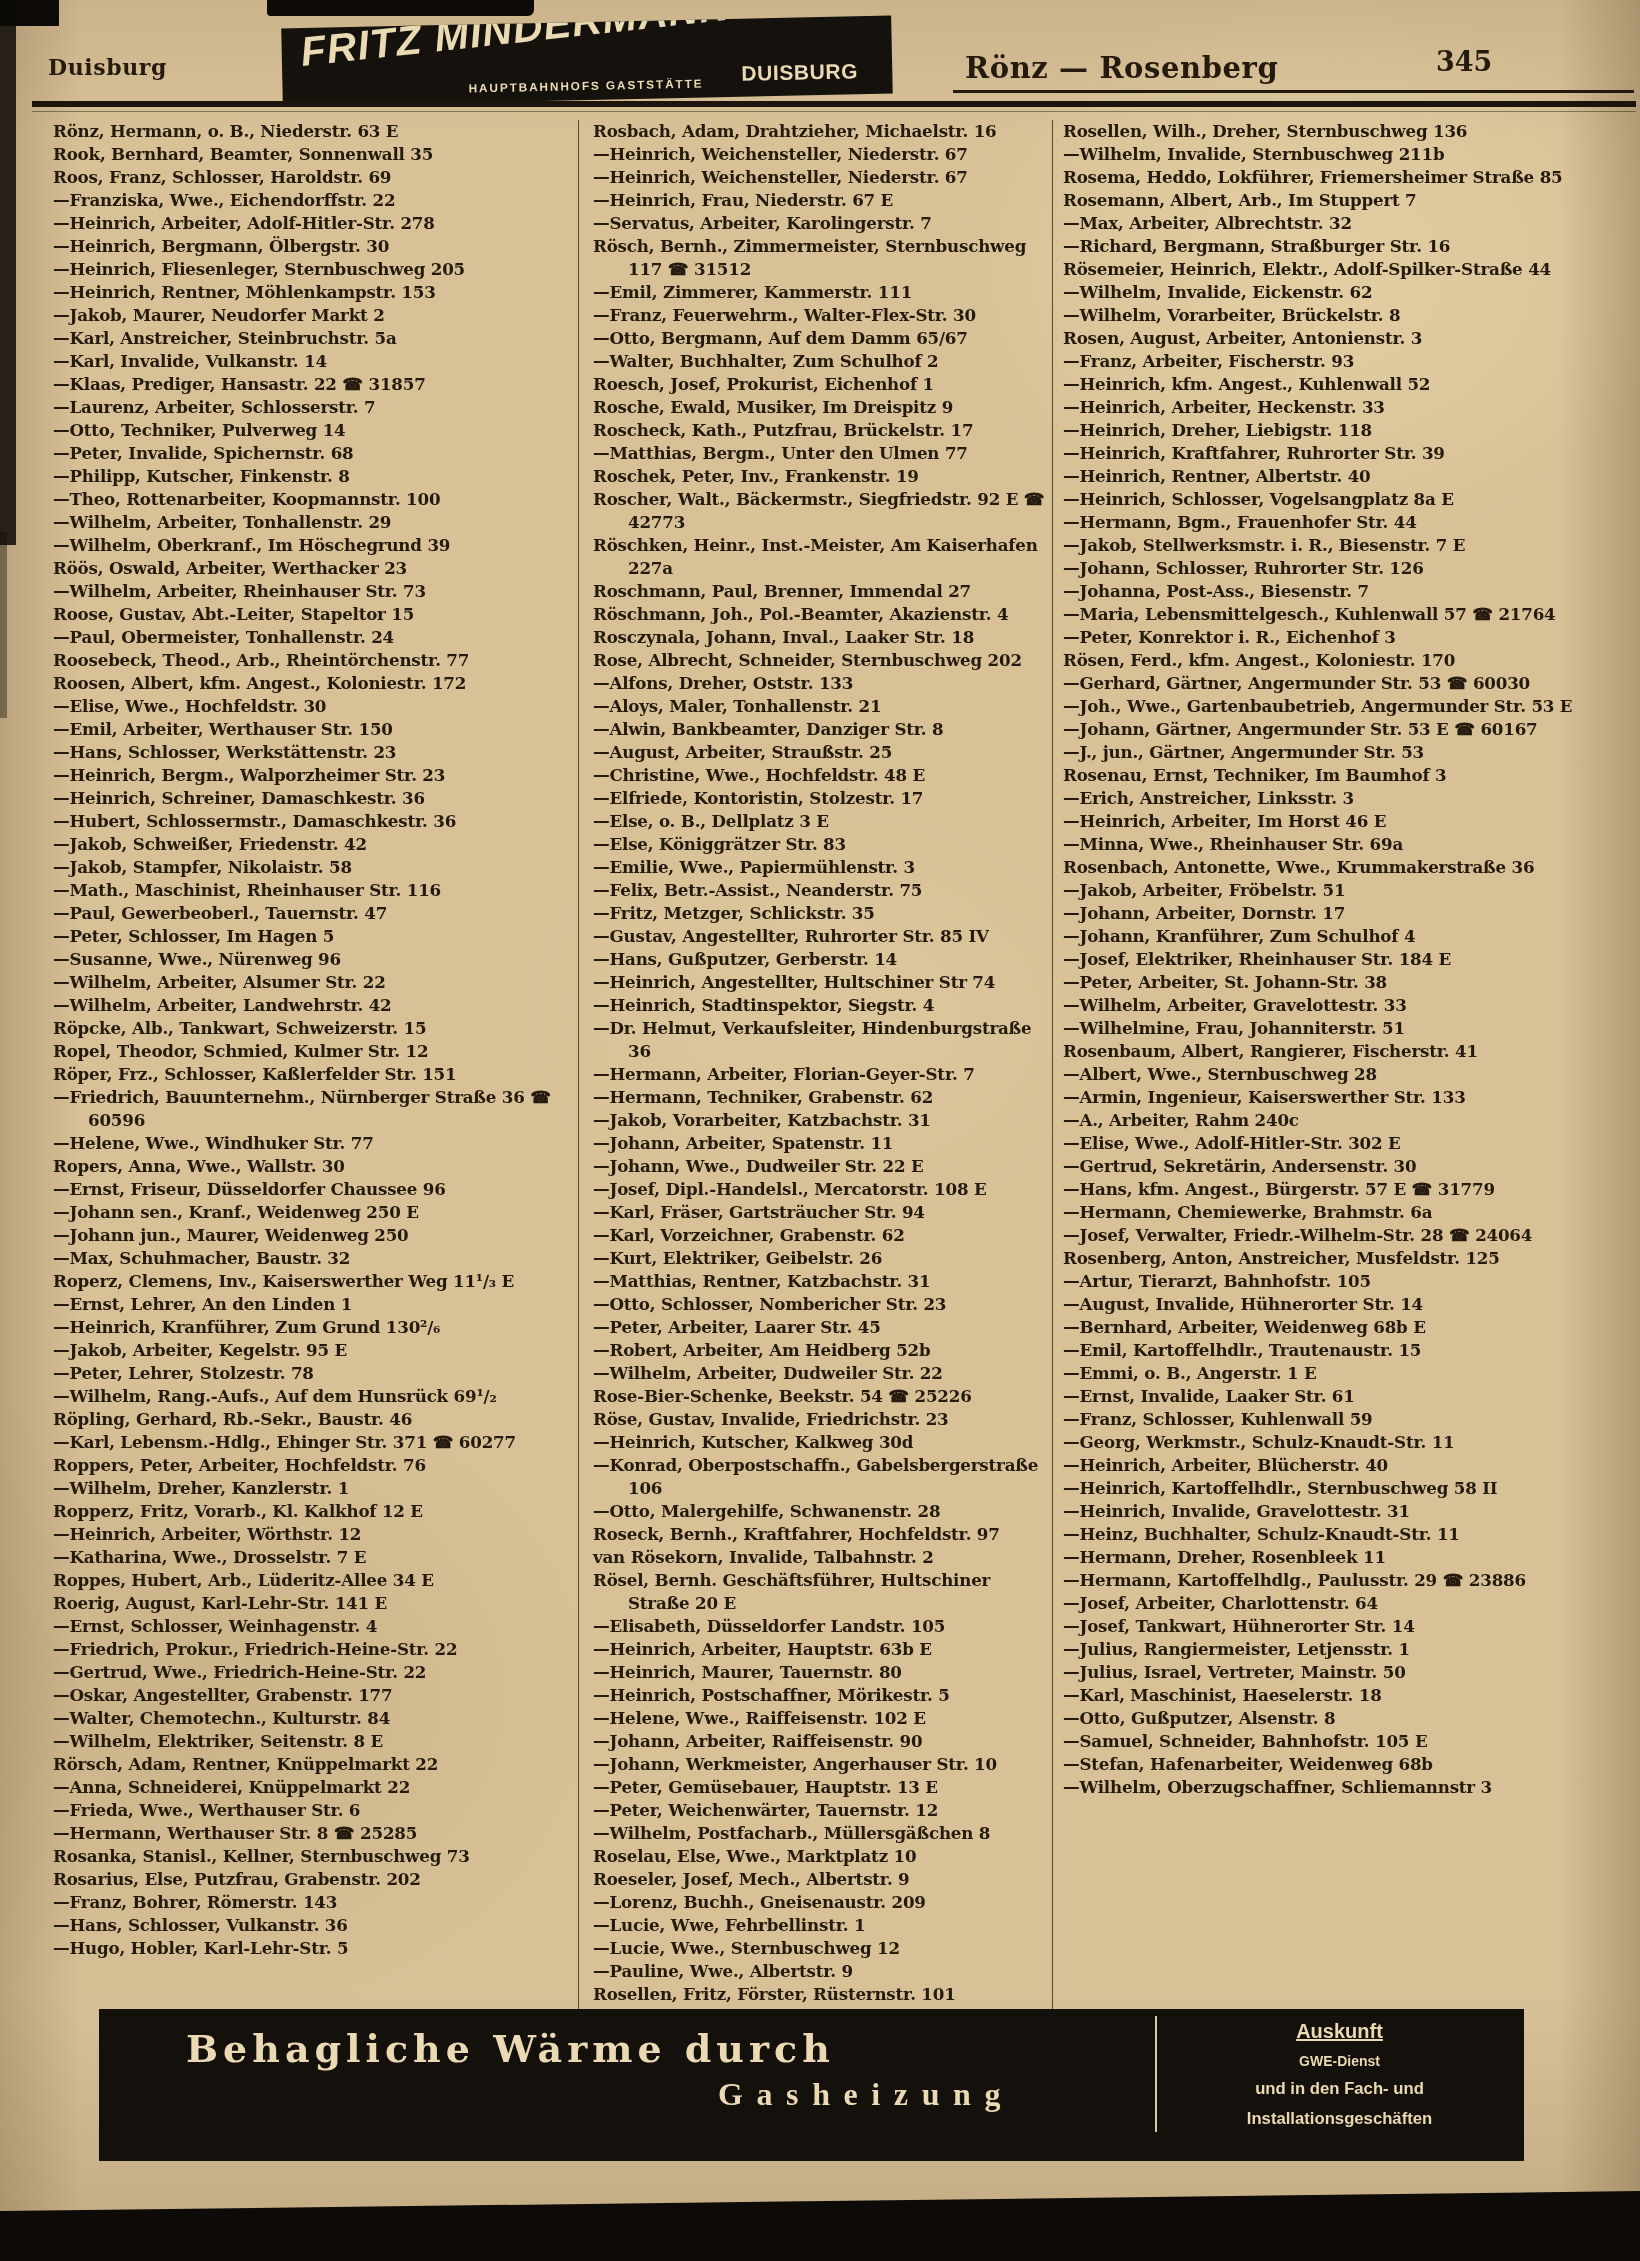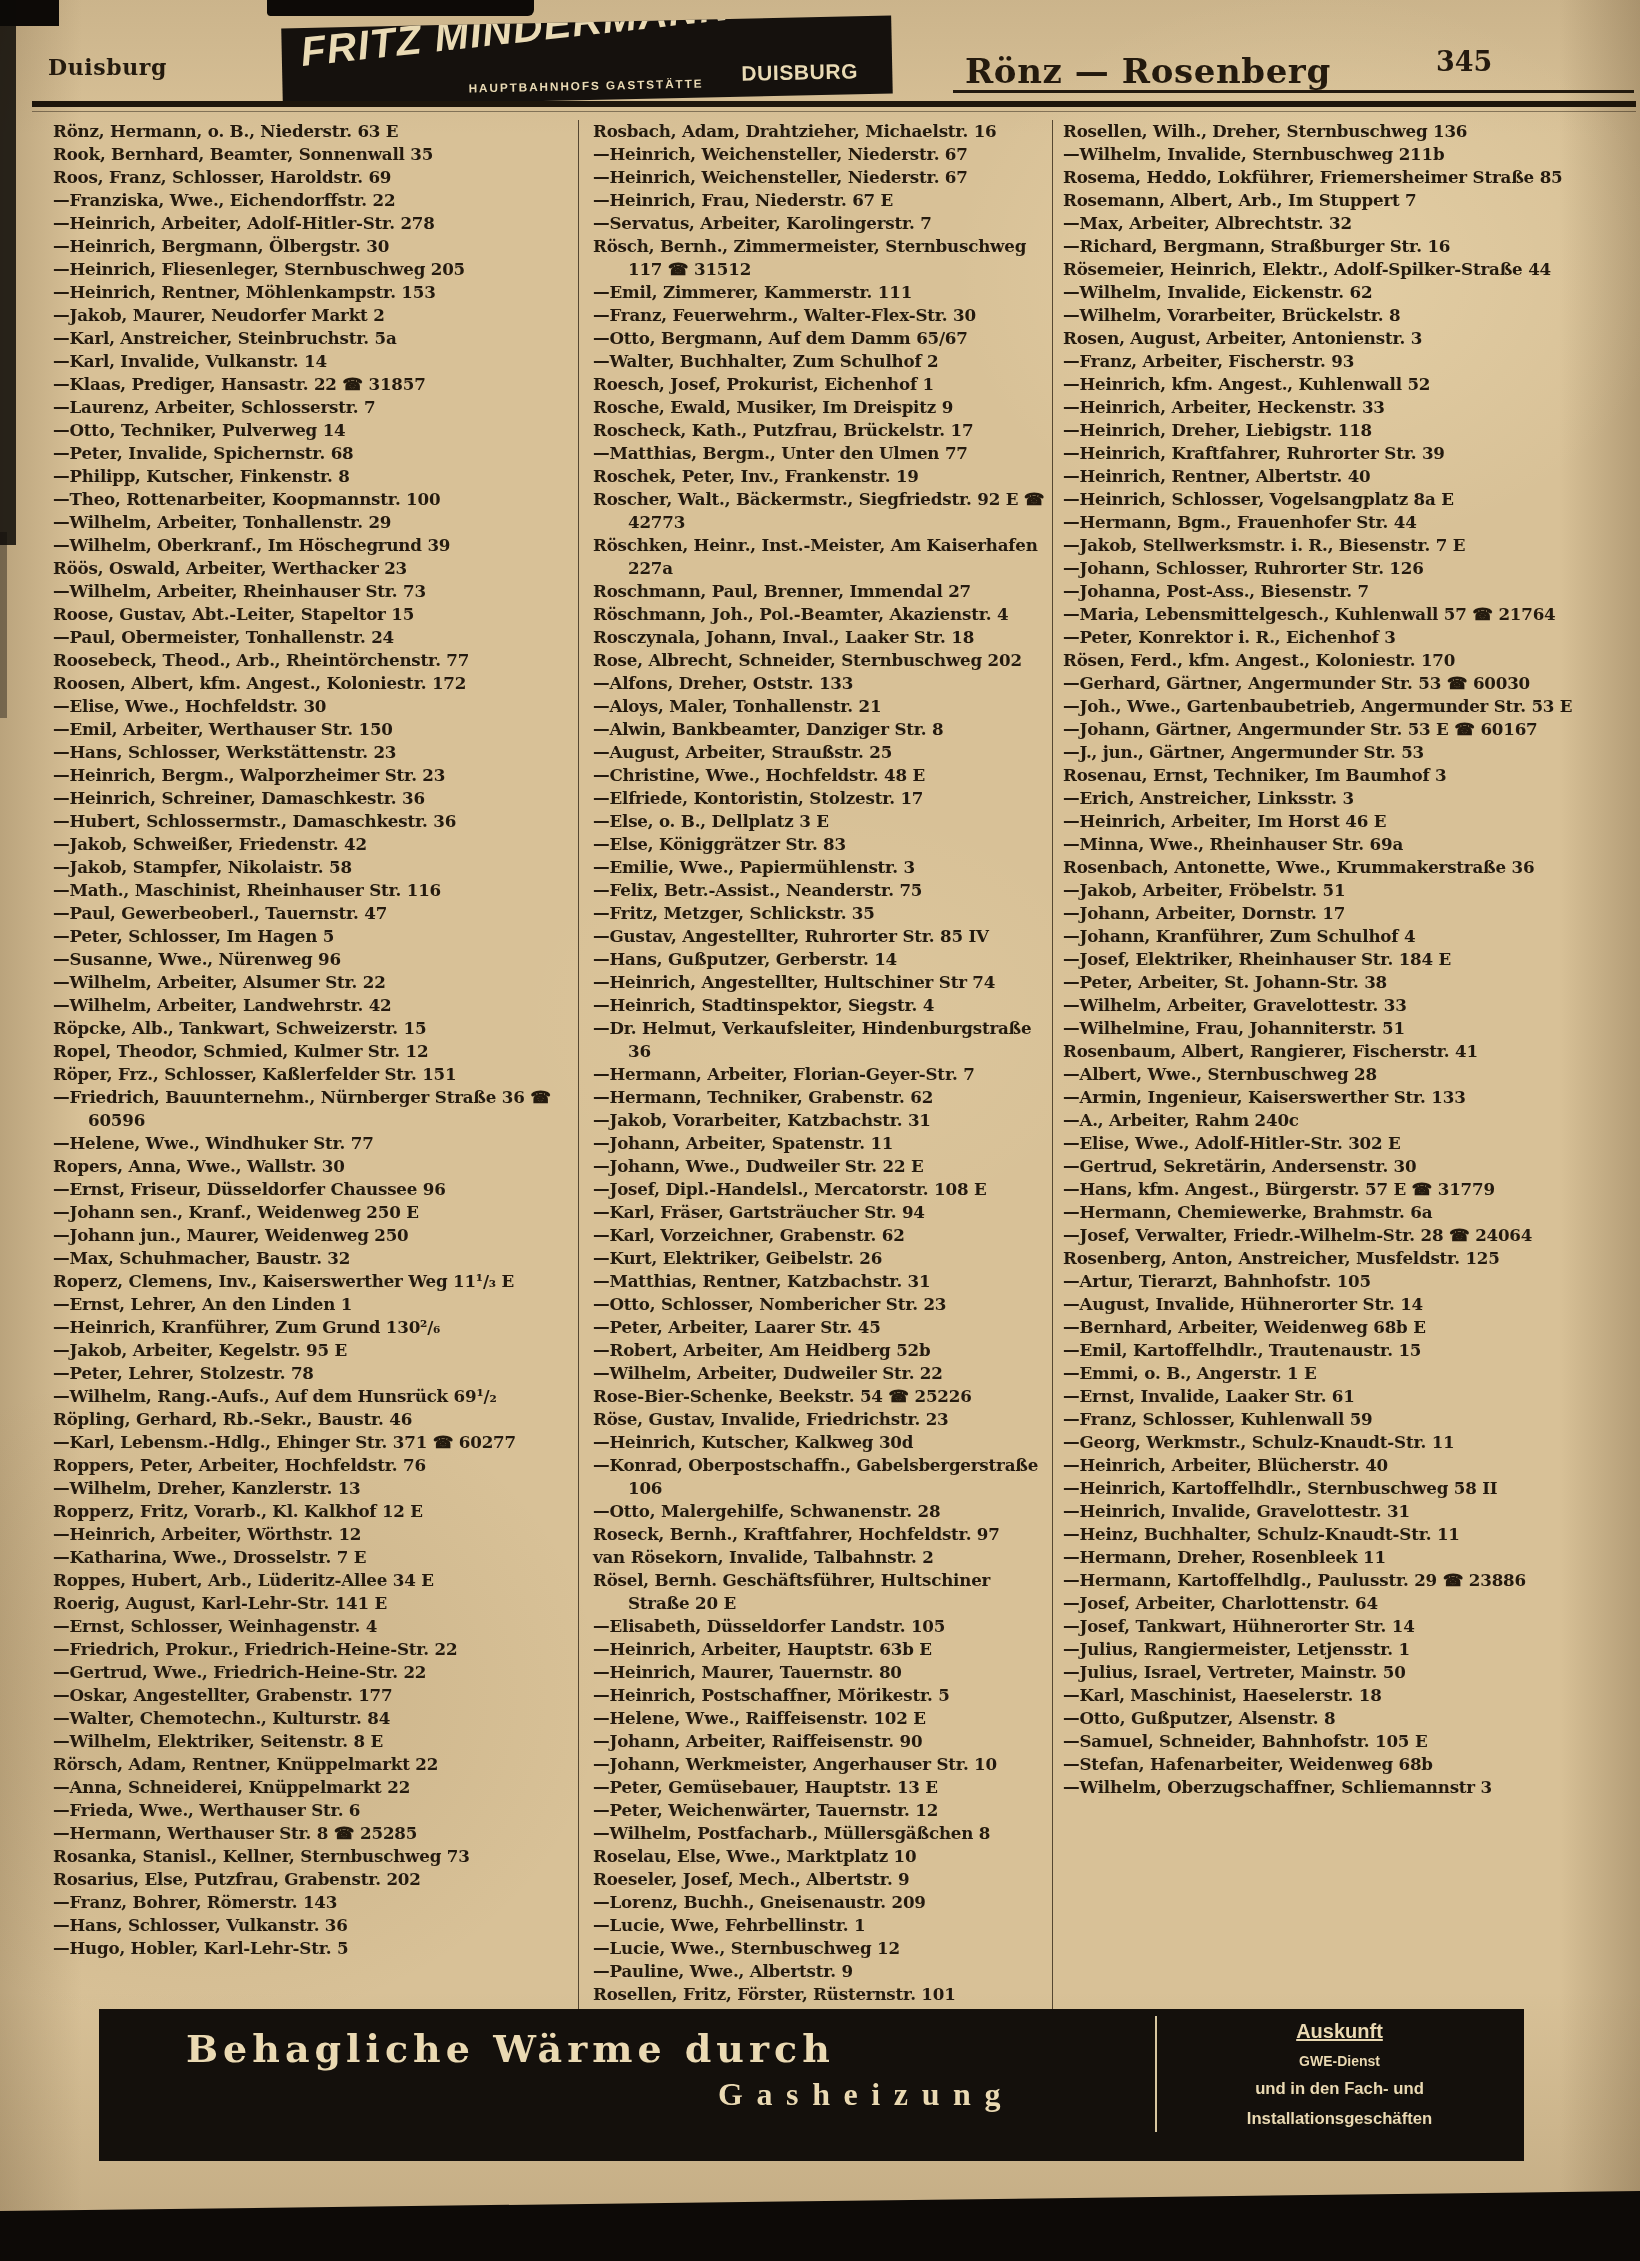--- a/index.html
+++ b/index.html
@@ -13,21 +13,21 @@
     background:
       radial-gradient(ellipse 557px 433px at 80% 12%, rgba(255,238,196,.30), transparent 65%),
       radial-gradient(ellipse 681px 557px at 12% 75%, rgba(115,88,48,.14), transparent 60%),
       radial-gradient(ellipse 433px 309px at 50% 45%, rgba(255,240,200,.12), transparent 70%),
       linear-gradient(90deg, rgba(80,58,30,.22) 0%, rgba(0,0,0,0) 5%, rgba(0,0,0,0) 95%, rgba(80,58,30,.28) 100%),
       linear-gradient(180deg, rgba(90,66,36,.10) 0%, rgba(0,0,0,0) 6%, rgba(0,0,0,0) 88%, rgba(90,66,36,.18) 100%),
       #d8c197;
   }
   
   .city{position:absolute;left:48px;top:54px;font-size:22px;font-weight:700;letter-spacing:0.6px;}
-  .section{position:absolute;left:965px;top:51px;font-size:34px;font-weight:700;letter-spacing:0.6px;}
+  .section{position:absolute;left:965px;top:51px;font-size:29px;font-weight:700;letter-spacing:0.6px;}
   .pageno{position:absolute;left:1436px;top:46px;font-size:27px;font-weight:700;}
   .rule-section{position:absolute;left:953px;top:90px;width:681px;height:2.5px;background:#231a0f;}
   .rule-main{position:absolute;left:32px;top:101px;width:1604px;height:5.6px;background:#1d150b;}
   .rule-main2{position:absolute;left:32px;top:111px;width:1604px;height:1.2px;background:rgba(29,21,11,.45);}
   .logo{
     position:absolute;left:282px;top:22px;width:610px;height:78px;
     background:#15110d;transform:rotate(-1.2deg);overflow:hidden;
     color:#e9dab4;font-family:"Liberation Sans", sans-serif;
   }
   .logo .big{position:absolute;left:21px;top:1.2px;font-size:41px;font-weight:700;font-style:italic;letter-spacing:1.2px;transform:rotate(-5deg);transform-origin:left bottom;white-space:nowrap;}
@@ -143,21 +143,21 @@
       <div class="entry">—Max, Schuhmacher, Baustr. 32</div>
       <div class="entry">Roperz, Clemens, Inv., Kaiserswerther Weg 11¹/₃ E</div>
       <div class="entry">—Ernst, Lehrer, An den Linden 1</div>
       <div class="entry">—Heinrich, Kranführer, Zum Grund 130²/₆</div>
       <div class="entry">—Jakob, Arbeiter, Kegelstr. 95 E</div>
       <div class="entry">—Peter, Lehrer, Stolzestr. 78</div>
       <div class="entry">—Wilhelm, Rang.-Aufs., Auf dem Hunsrück 69¹/₂</div>
       <div class="entry">Röpling, Gerhard, Rb.-Sekr., Baustr. 46</div>
       <div class="entry">—Karl, Lebensm.-Hdlg., Ehinger Str. 371 ☎ 60277</div>
       <div class="entry">Roppers, Peter, Arbeiter, Hochfeldstr. 76</div>
-      <div class="entry">—Wilhelm, Dreher, Kanzlerstr. 13</div>
+      <div class="entry">—Wilhelm, Dreher, Kanzlerstr. 1</div>
       <div class="entry">Ropperz, Fritz, Vorarb., Kl. Kalkhof 12 E</div>
       <div class="entry">—Heinrich, Arbeiter, Wörthstr. 12</div>
       <div class="entry">—Katharina, Wwe., Drosselstr. 7 E</div>
       <div class="entry">Roppes, Hubert, Arb., Lüderitz-Allee 34 E</div>
       <div class="entry">Roerig, August, Karl-Lehr-Str. 141 E</div>
       <div class="entry">—Ernst, Schlosser, Weinhagenstr. 4</div>
       <div class="entry">—Friedrich, Prokur., Friedrich-Heine-Str. 22</div>
       <div class="entry">—Gertrud, Wwe., Friedrich-Heine-Str. 22</div>
       <div class="entry">—Oskar, Angestellter, Grabenstr. 177</div>
       <div class="entry">—Walter, Chemotechn., Kulturstr. 84</div>

